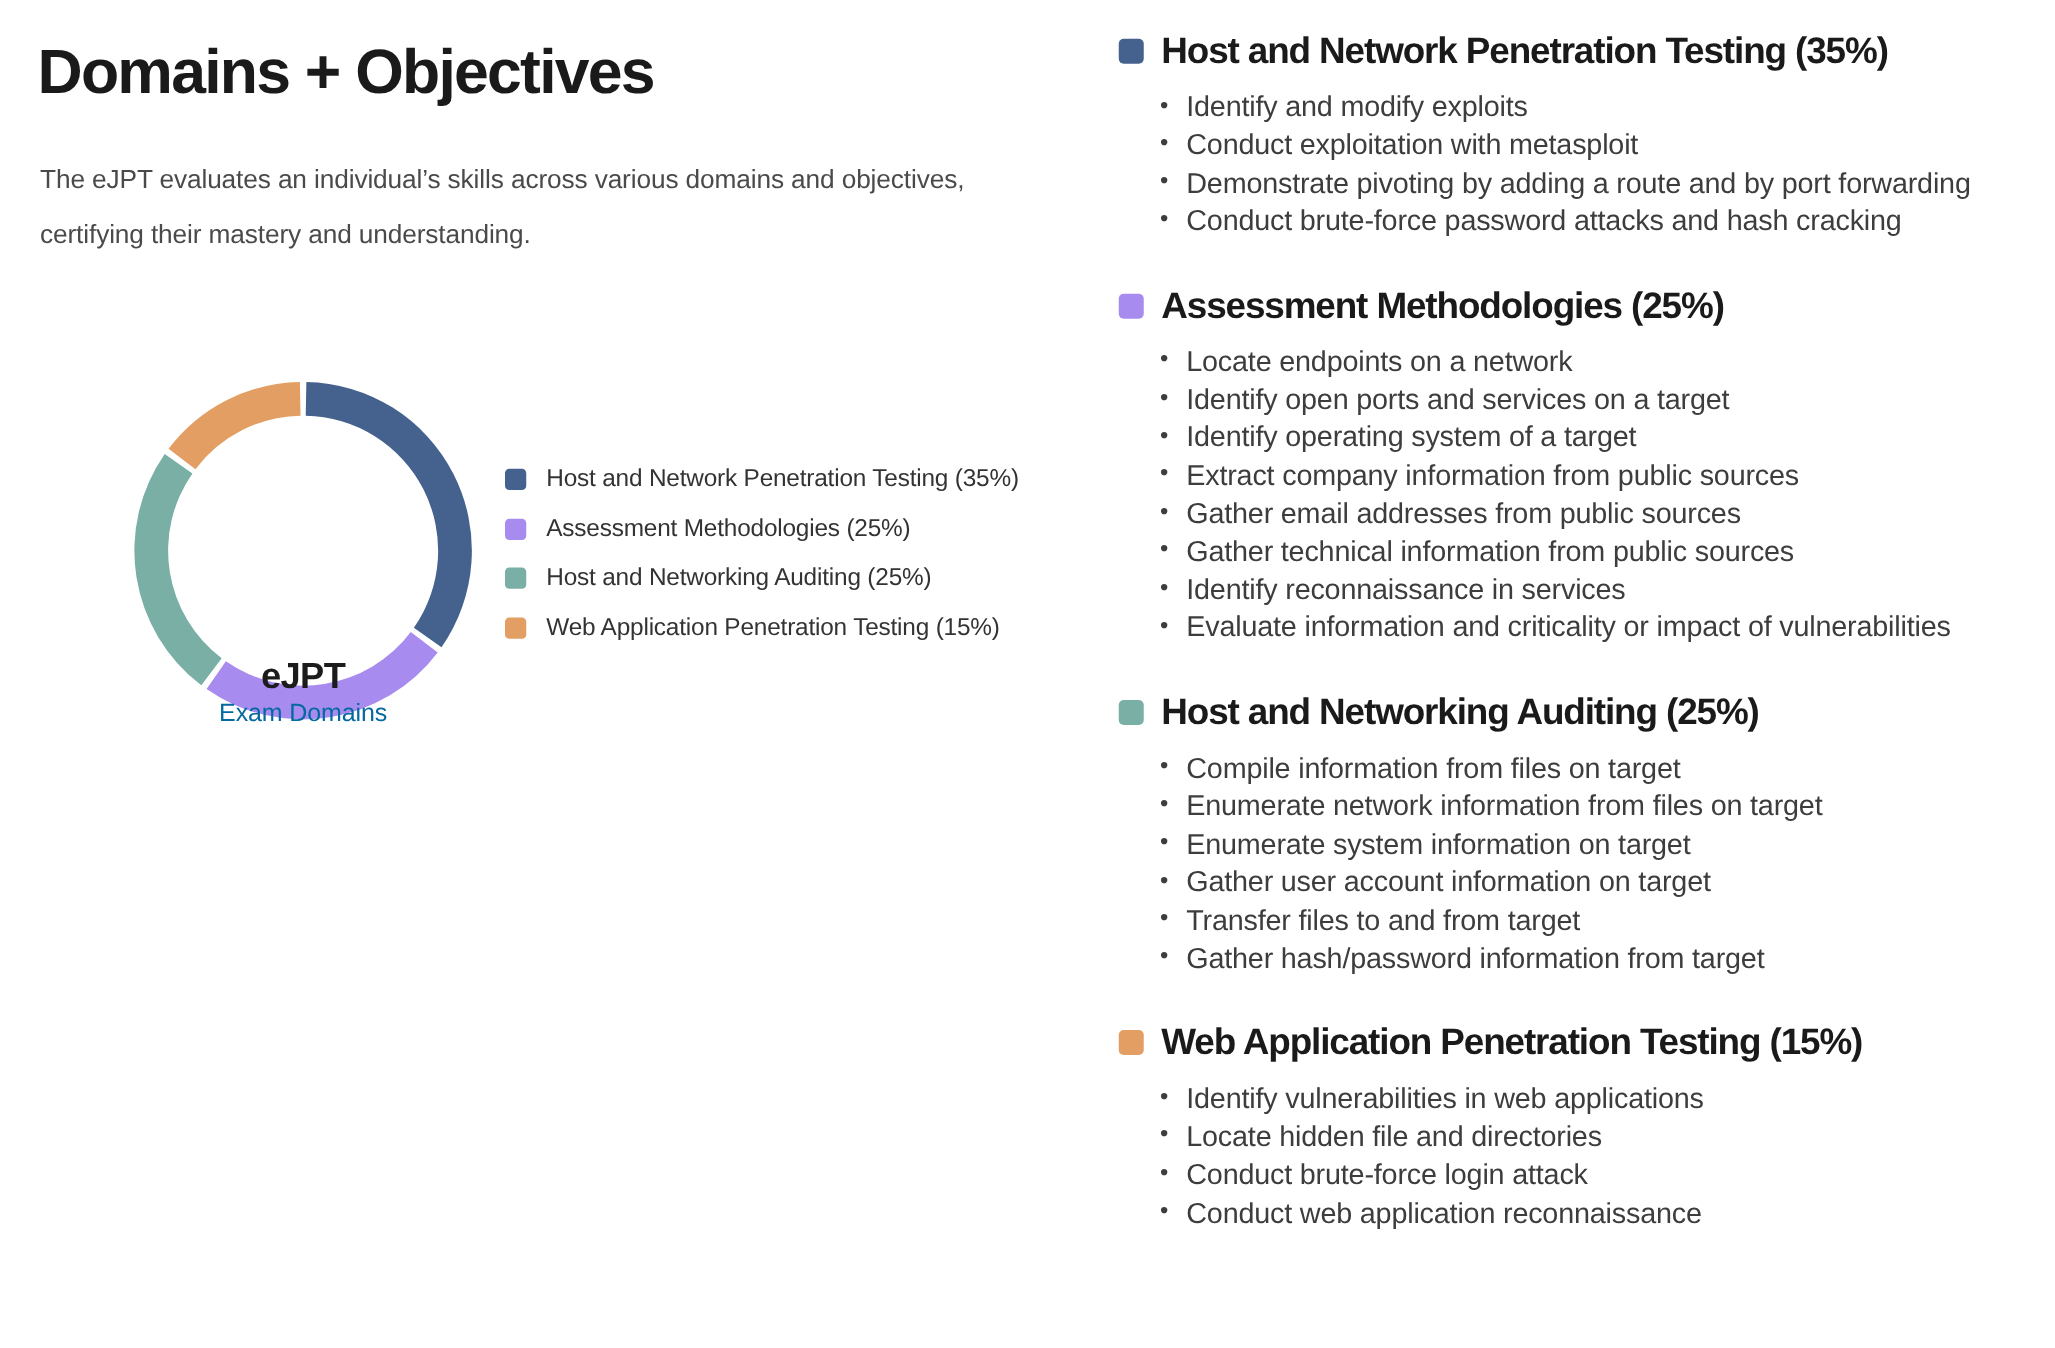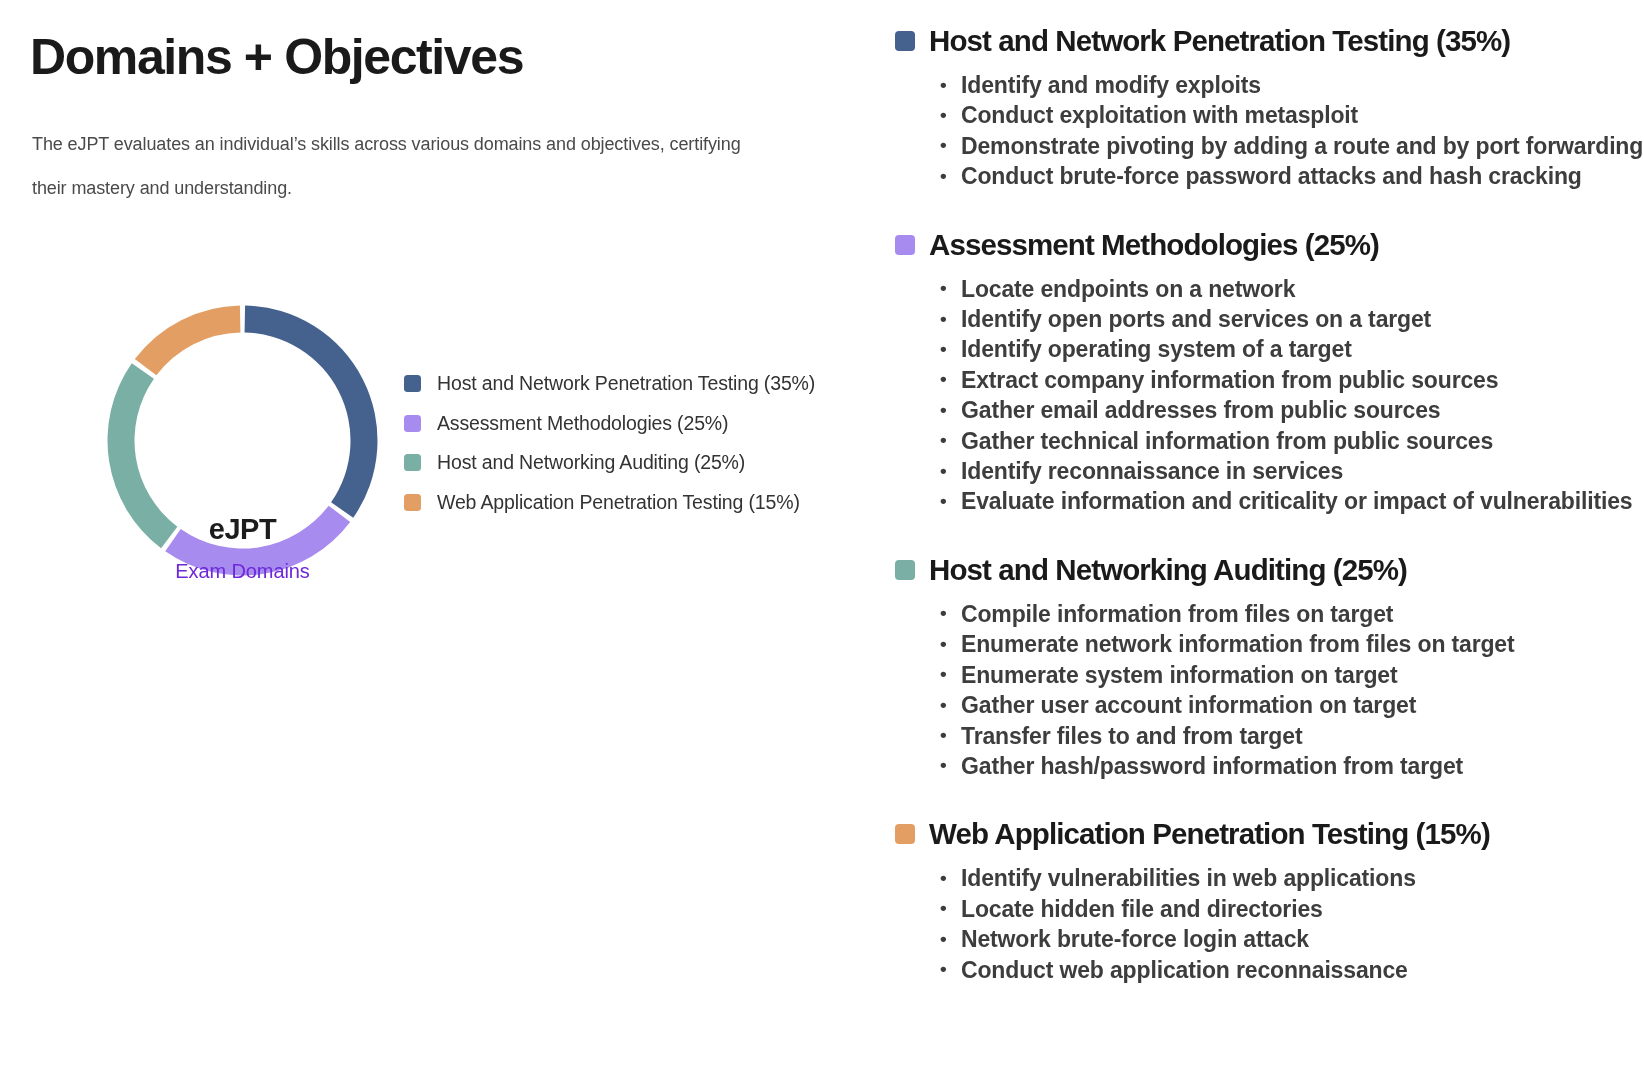--- a/index.html
+++ b/index.html
@@ -31,21 +31,21 @@
     font-weight: 700;
     letter-spacing: -1.4px;
     color: #1a1a1a;
     white-space: nowrap;
   }
   .intro-text {
     position: absolute;
     left: 32px;
     top: 122px;
     width: 740px;
-    font-size: 18px;
+    font-size: 21px;
     line-height: 44px;
     color: #4a4a4a;
     letter-spacing: -0.1px;
   }
 
   
   .donut-wrap {
     position: absolute;
     left: 100px;
     top: 298px;
@@ -65,23 +65,23 @@
     pointer-events: none;
   }
   .donut-center-title {
     font-size: 29px;
     font-weight: 700;
     color: #1c1c1c;
     letter-spacing: -0.5px;
     line-height: 1.05;
   }
   .donut-center-sub {
-    margin-top: 16px;
+    margin-top: 4px;
     font-size: 20px;
-    color: #6d28d9;
+    color: #0369a1;
     letter-spacing: -0.1px;
   }
 
   
   .legend {
     position: absolute;
     left: 404px;
     top: 364px;
     width: 420px;
   }
@@ -131,24 +131,23 @@
   }
   .domain-title {
     margin-left: 14px;
     font-size: 29.5px;
     font-weight: 700;
     color: #1a1a1a;
     letter-spacing: -0.9px;
     white-space: nowrap;
   }
   .domain-list {
-    margin: 12px;
+    margin: 0;
     padding: 0;
     list-style: none;
-    font-weight: bold;
   }
   .domain-list li {
     position: relative;
     padding-left: 93px;
     font-size: 23px;
     line-height: 30.4px;
     color: #3d3d3d;
     letter-spacing: -0.15px;
     white-space: nowrap;
   }
@@ -255,17 +254,17 @@
       </ul>
     </section>
     <section class="domain-block blk-3">
       <div class="domain-head">
         <span class="domain-swatch" style="background: rgb(227, 158, 99);"></span>
         <span class="domain-title">Web Application Penetration Testing (15%)</span>
       </div>
       <ul class="domain-list">
         <li>Identify vulnerabilities in web applications</li>
         <li>Locate hidden file and directories</li>
-        <li>Network brute-force login attack</li>
+        <li>Conduct brute-force login attack</li>
         <li>Conduct web application reconnaissance</li>
       </ul>
     </section>
   </div>
 
 </body></html>

